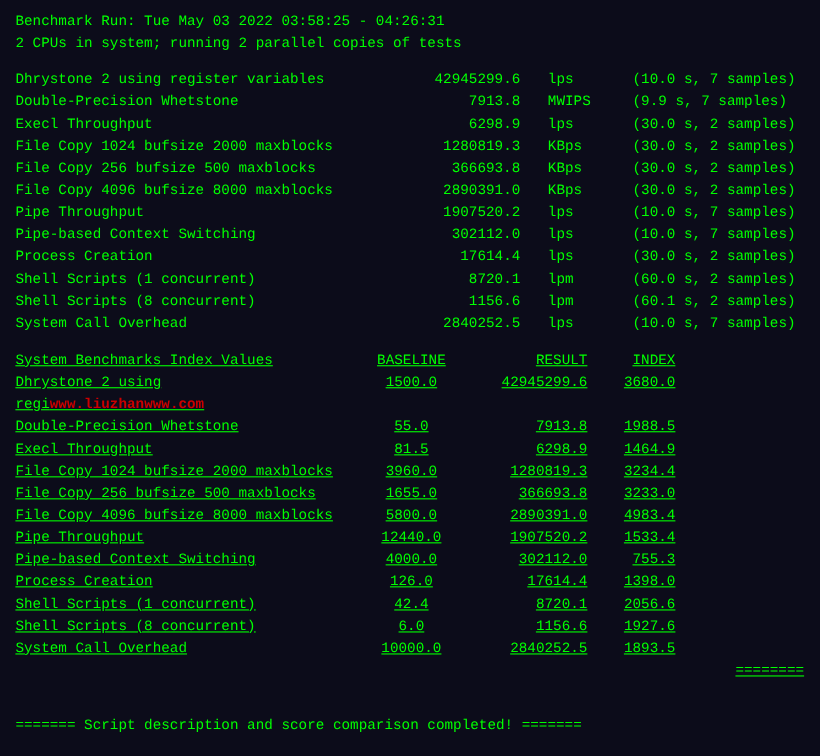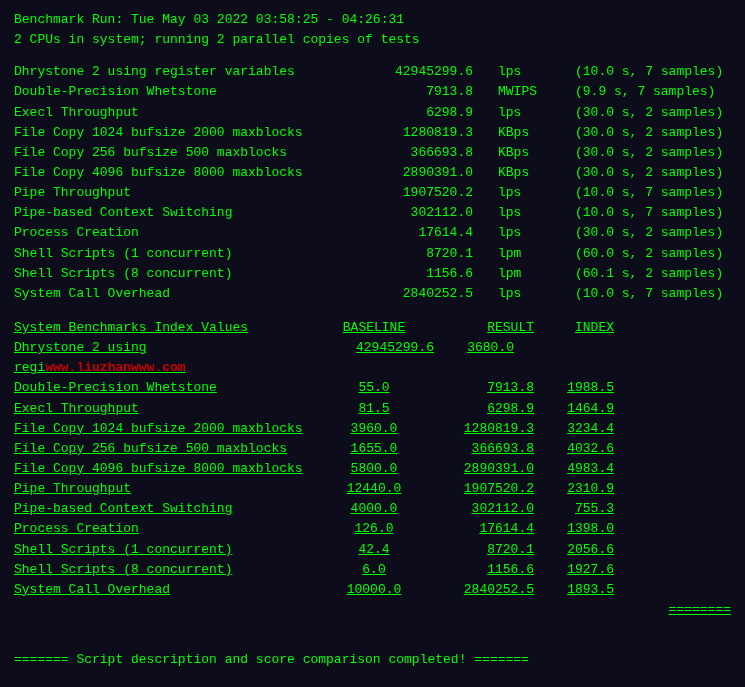--- a/index.html
+++ b/index.html
@@ -176,20 +176,21 @@
   <div class="index-table">
     <div class="index-header">
       <span class="idx-label">System Benchmarks Index Values</span>
       <span class="idx-baseline">BASELINE</span>
       <span class="idx-result">RESULT</span>
       <span class="idx-index">INDEX</span>
     </div>
     <div id="index-rows-list">
         <div class="index-header">
     <span class="idx-label">Dhrystone 2 using regi<span class="watermark">www.liuzhanwww.com</span></span>
+    <span class="idx-baseline">1500.0</span>
     <span class="idx-result">42945299.6</span>
     <span class="idx-index">3680.0</span>
   </div>
         <div class="index-header">
     <span class="idx-label">Double-Precision Whetstone</span>
     <span class="idx-baseline">55.0</span>
     <span class="idx-result">7913.8</span>
     <span class="idx-index">1988.5</span>
   </div>
         <div class="index-header">
@@ -201,33 +202,33 @@
         <div class="index-header">
     <span class="idx-label">File Copy 1024 bufsize 2000 maxblocks</span>
     <span class="idx-baseline">3960.0</span>
     <span class="idx-result">1280819.3</span>
     <span class="idx-index">3234.4</span>
   </div>
         <div class="index-header">
     <span class="idx-label">File Copy 256 bufsize 500 maxblocks</span>
     <span class="idx-baseline">1655.0</span>
     <span class="idx-result">366693.8</span>
-    <span class="idx-index">4032.6</span>
+    <span class="idx-index">3233.0</span>
   </div>
         <div class="index-header">
     <span class="idx-label">File Copy 4096 bufsize 8000 maxblocks</span>
     <span class="idx-baseline">5800.0</span>
     <span class="idx-result">2890391.0</span>
     <span class="idx-index">4983.4</span>
   </div>
         <div class="index-header">
     <span class="idx-label">Pipe Throughput</span>
     <span class="idx-baseline">12440.0</span>
     <span class="idx-result">1907520.2</span>
-    <span class="idx-index">2310.9</span>
+    <span class="idx-index">1533.4</span>
   </div>
         <div class="index-header">
     <span class="idx-label">Pipe-based Context Switching</span>
     <span class="idx-baseline">4000.0</span>
     <span class="idx-result">302112.0</span>
     <span class="idx-index">755.3</span>
   </div>
         <div class="index-header">
     <span class="idx-label">Process Creation</span>
     <span class="idx-baseline">126.0</span>

